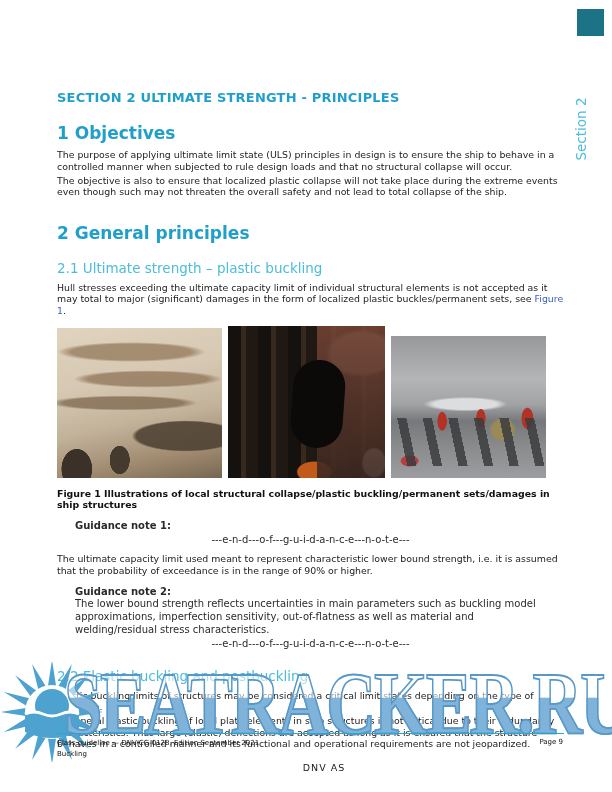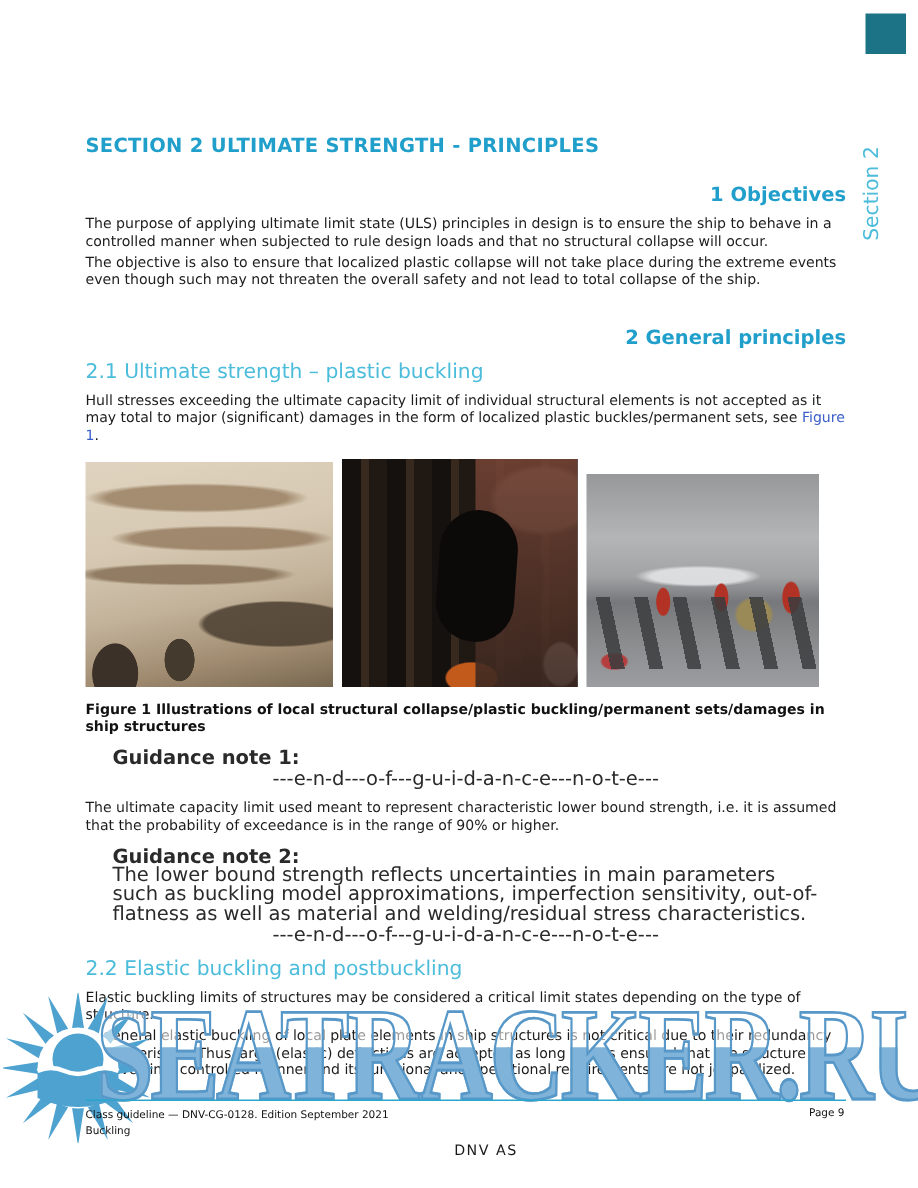--- a/index.html
+++ b/index.html
@@ -28,28 +28,28 @@
     text-align: center; white-space: nowrap;
   }
   .content {
     position: absolute; left: 57px; top: 90px; width: 507px;
   }
   .h-title {
     font-size: 13px; font-weight: bold; color: #219fcb;
     letter-spacing: 0.2px;
   }
   .h-num {
-    font-size: 13px; font-weight: bold; color: #219fcb; text-align: right;
+    font-size: 17px; font-weight: bold; color: #219fcb;
   }
   .h-sub {
     font-size: 13.5px; font-weight: normal; color: #4cbcdb;
   }
   .mt-obj { margin-top: 18px; }
   .mt-gen { margin-top: 25px; }
-  .mt-sub { margin-top: 7px; }
+  .mt-sub { margin-top: 17px; }
   .mb-h { margin-bottom: 6px; }
   p.body {
     font-size: 9.4px; line-height: 11.6px; margin-bottom: 2.5px;
     text-align: left;
   }
   a.figlink { color: #3a5dc8; text-decoration: none; cursor: pointer; }
   
   .figure-row {
     margin-top: 9px; height: 152px;
     display: flex; align-items: flex-end; gap: 6px;
@@ -104,21 +104,21 @@
     width: 100%; height: 34%;
     background: repeating-linear-gradient(78deg, rgba(0,0,0,0) 0 16px, #3a3c3e 16px 25px);
     opacity: .85;
   }
   .fig-caption {
     margin-top: 10px;
     font-size: 9.4px; line-height: 11.6px; font-weight: bold; color: #111;
   }
   .guidance {
     margin: 9px 0 7px; padding: 0 18px;
-    font-size: 13px; line-height: 12.8px; color: #2a2a2a;
+    font-size: 10px; line-height: 12.8px; color: #2a2a2a;
   }
   .guidance .g-label { font-weight: bold; }
   .guidance .g-end { text-align: center; margin-top: 1px; }
   
   .watermark {
     position: absolute; left: 0; top: 657px; width: 496px; height: 99px;
     z-index: 3; pointer-events: none;
   }
   .wm-text {
     position: absolute; left: 64px; top: 2px;

